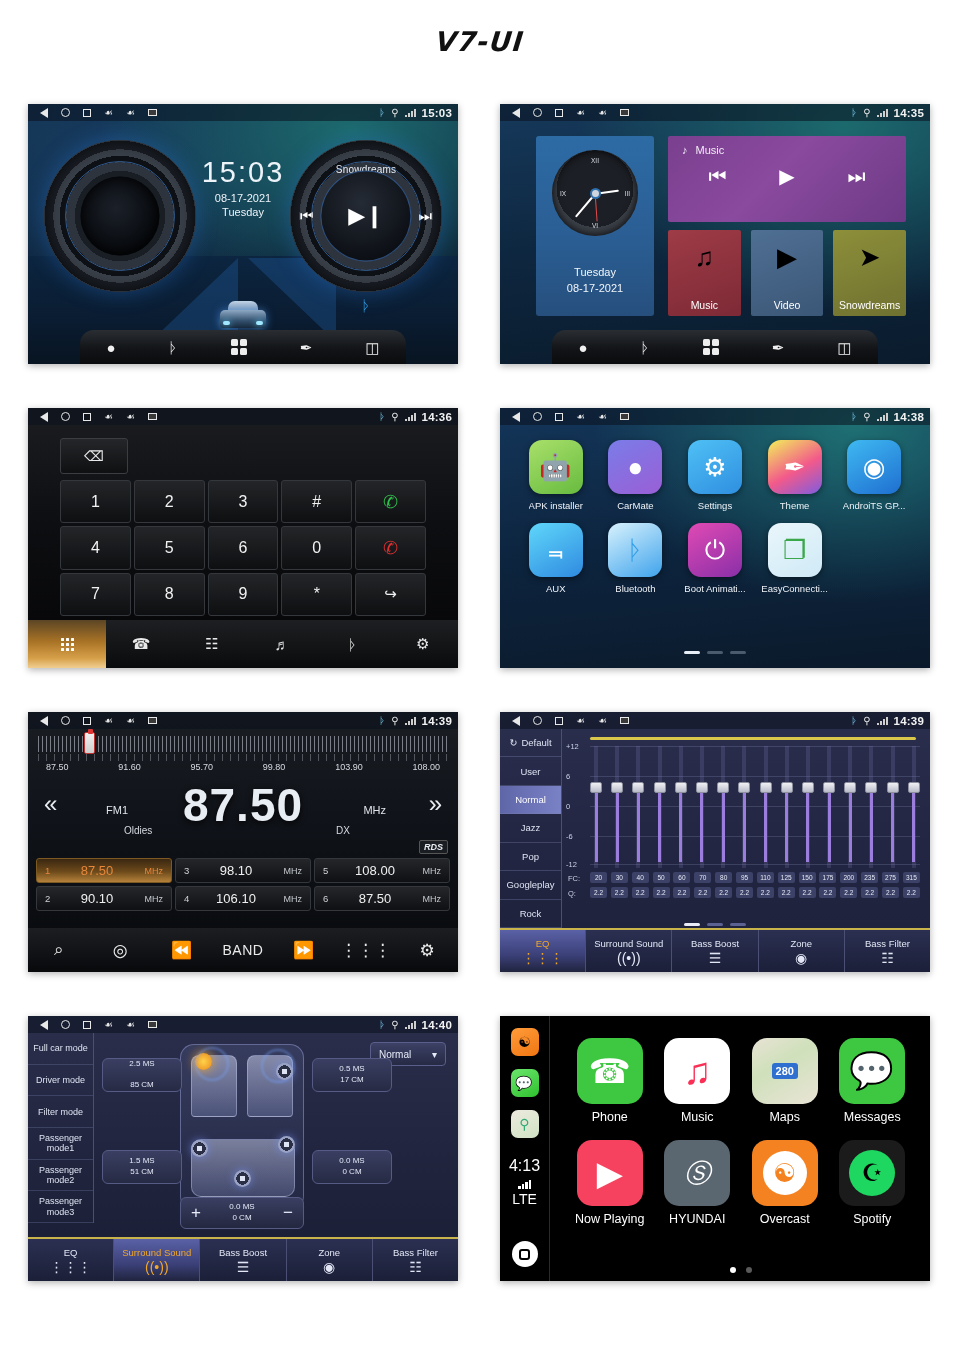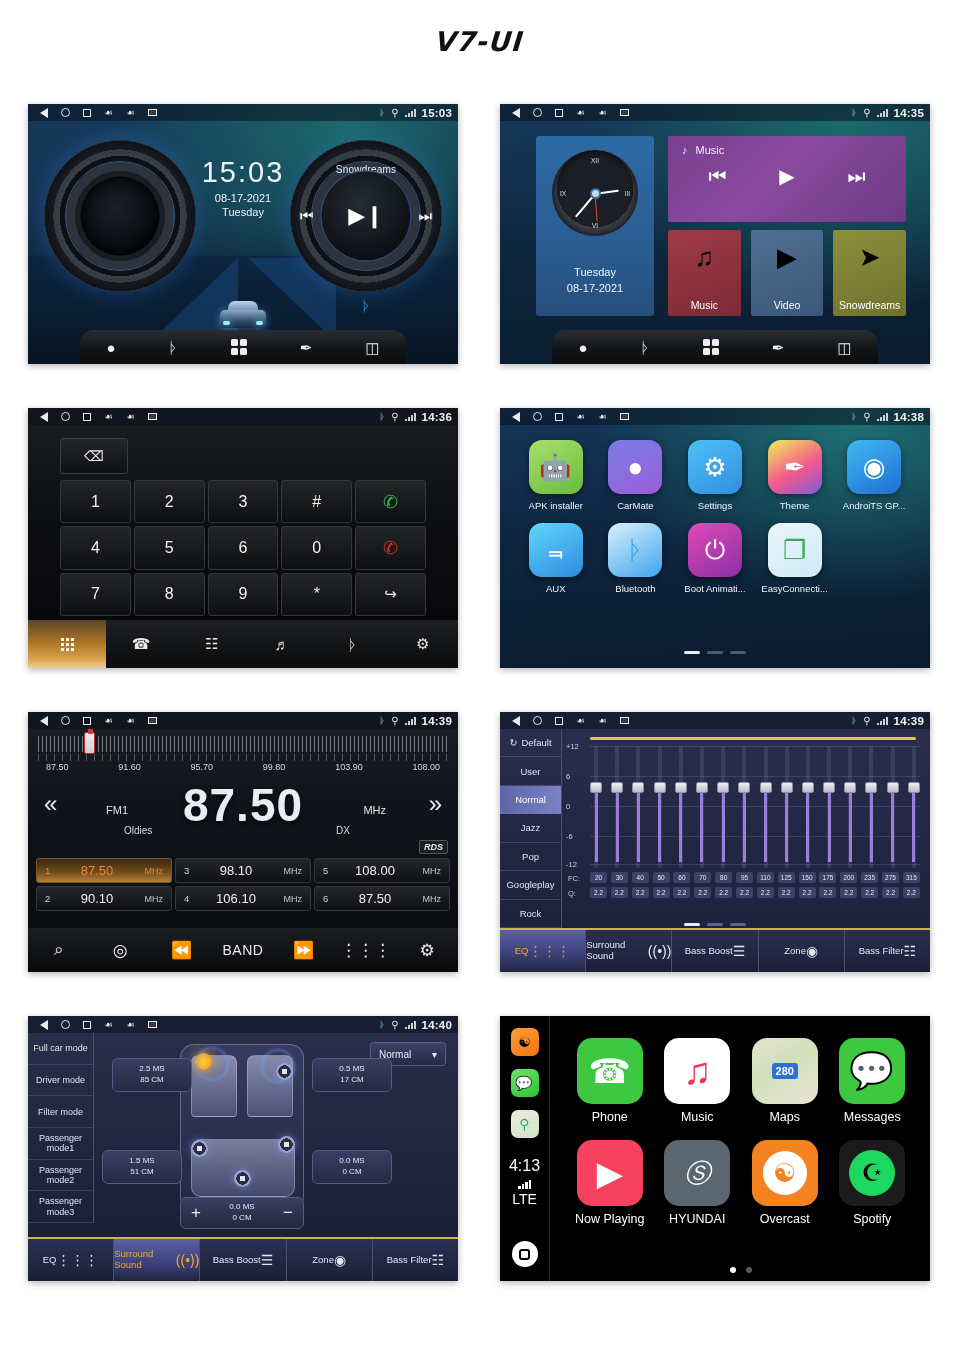--- a/index.html
+++ b/index.html
@@ -323,21 +323,21 @@
   .p6 .fcrow,.p6 .qrow{ display:flex; justify-content:space-between; margin-left:22px; margin-top:4px; position:relative;}
   .p6 .rlabel{ position:absolute; left:-22px; top:2px; color:#cdd2e6; font-size:7.5px;}
   .p6 .cell{ width:17px; height:11px; background:#3c4267; border-radius:2px;
     display:flex; align-items:center; justify-content:center; color:#e6e9f6; font-size:6.5px;}
   .p6 .pagedots{ position:absolute; left:0;right:0;bottom:46px; display:flex; justify-content:center; gap:7px;}
   .p6 .pagedots i{ display:block; width:16px;height:3px;border-radius:2px;background:#5b6190;}
   .p6 .pagedots i.on{ background:#e8eaf5; }
 
   .audiotabs{ position:absolute; left:0; right:0; bottom:0; height:44px;
     border-top:2px solid #c8b44a; display:flex; }
-  .audiotabs .at{ flex:1; display:flex; flex-direction:row; align-items:center; justify-content:center;
+  .audiotabs .at{ flex:1; display:flex; flex-direction:column; align-items:center; justify-content:center;
     background:linear-gradient(180deg,#2b3052,#1b1f38); border-right:1px solid #4a4f73;}
   .audiotabs .at:last-child{border-right:none;}
   .audiotabs .at .lb{ font-size:9.5px; color:#e3e7f5; margin-bottom:2px;}
   .audiotabs .at .gi{ font-size:14px; color:#e3e7f5; line-height:1;}
   .audiotabs .at.on{ background:linear-gradient(180deg,#5a61a6,#3b4078 60%,#20243e);}
   .audiotabs .at.on .lb{ color:#f0a72a; }
   .audiotabs .at.on .gi{ color:#f0a72a; }
 
   
   .p7 { background:linear-gradient(180deg,#2b2f4c 0%,#21253f 50%,#191d33 100%); }
@@ -360,21 +360,21 @@
     background:radial-gradient(circle,#dfe4f4 0 24%, #2b2f45 24% 52%, #9aa3c6 52% 72%, #1d2136 72% 100%);
     box-shadow:0 0 8px rgba(120,150,255,.6);}
   .p7 .ring{ position:absolute; width:34px;height:34px;border-radius:50%;
     border:2px solid rgba(120,165,255,.45); filter:blur(1px);}
   .p7 .sun{position:absolute;left:14px;top:8px;width:17px;height:17px;border-radius:50%;
     background:radial-gradient(circle,#ffd24a,#e8881c); box-shadow:0 0 11px #f5a62a;}
   .p7 .delay{ position:absolute; width:80px; height:34px; border-radius:6px;
     background:linear-gradient(180deg,#3a3f62,#262a44); border:1px solid #555b85;
     display:flex; flex-direction:column; align-items:center; justify-content:center;
     color:#e5e9f7; font-size:8px; line-height:1.35;}
-  .p7 .d-tl{left:84px;top:42px;}
+  .p7 .d-tl{left:74px;top:42px;justify-content:space-between;}
   .p7 .d-tr{right:66px;top:42px;}
   .p7 .d-bl{left:74px;top:134px;}
   .p7 .d-br{right:66px;top:134px;}
   .p7 .stepper{ position:absolute; left:152px; bottom:52px; width:124px; height:32px;
     background:linear-gradient(180deg,#3a3f62,#23273f); border:1px solid #555b85; border-radius:6px;
     display:flex; align-items:center; justify-content:space-between; padding:0 10px; color:#e7ebf8;}
   .p7 .stepper .vl{ text-align:center; font-size:8px; line-height:1.35;}
   .p7 .stepper .pm{ font-size:17px; }
   .p7 .mode{ position:absolute; right:12px; top:26px; width:76px; height:24px;
     background:linear-gradient(180deg,#3c4166,#262a44); border:1px solid #595f8a; border-radius:4px;

